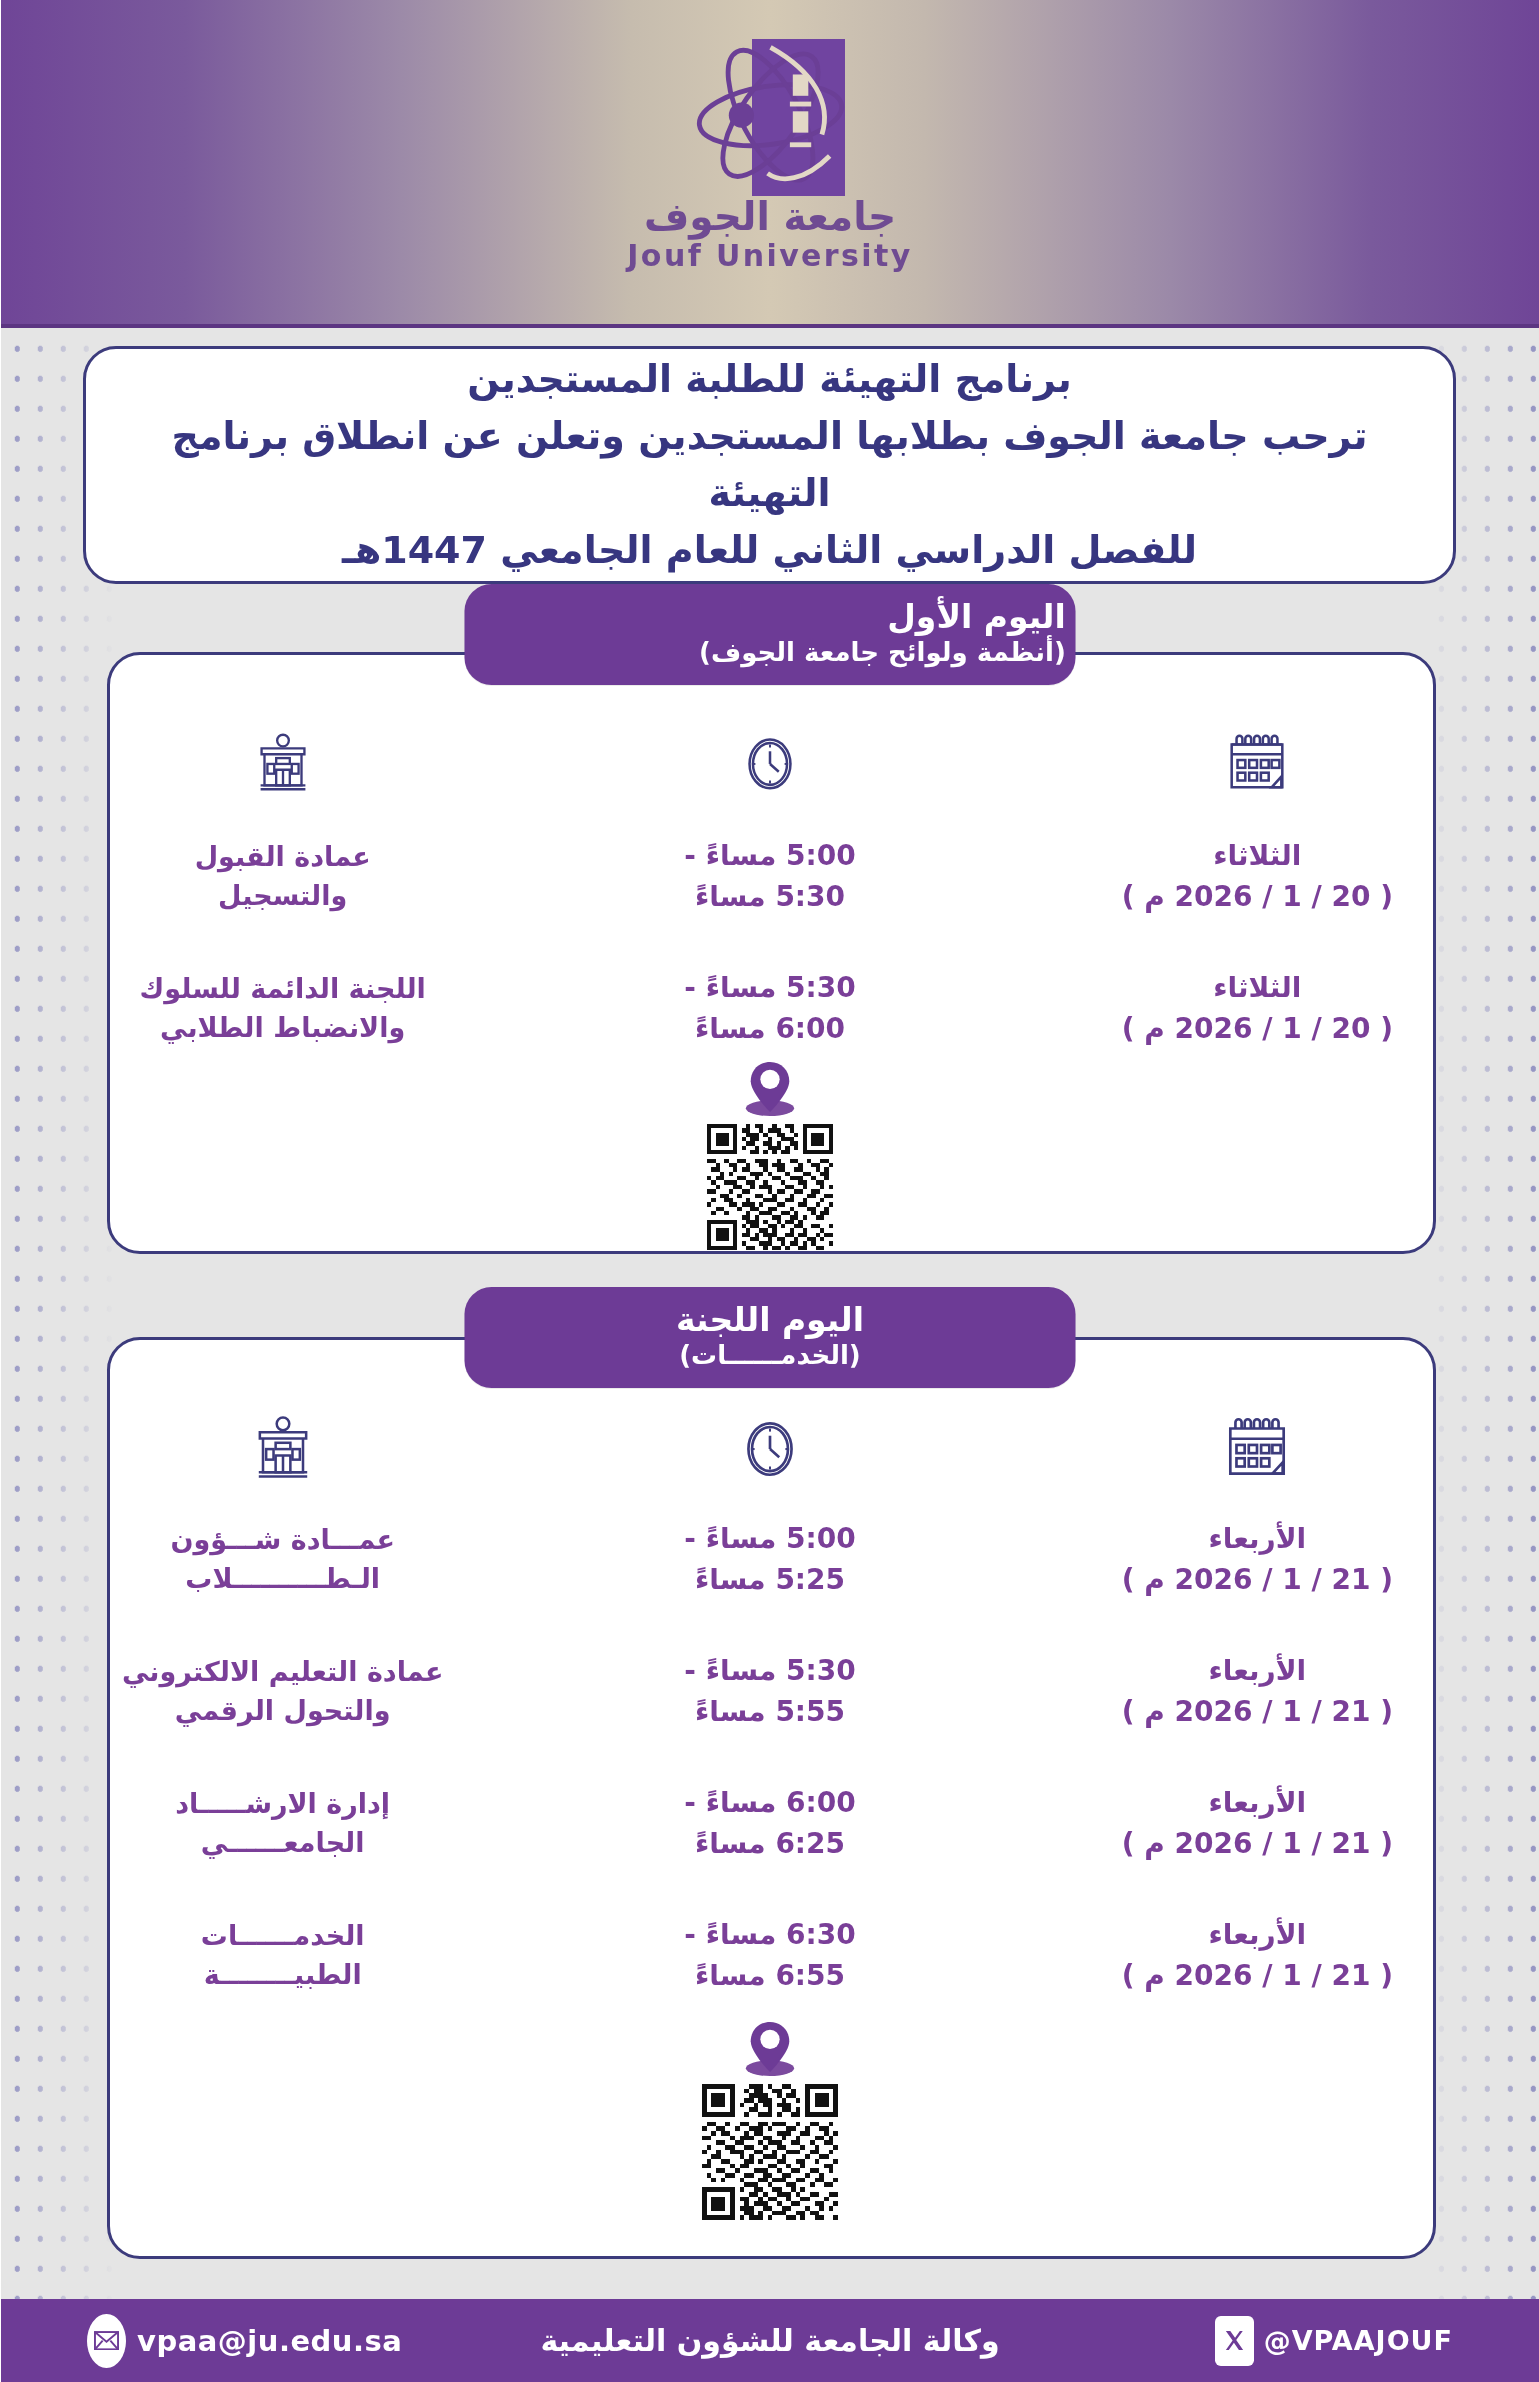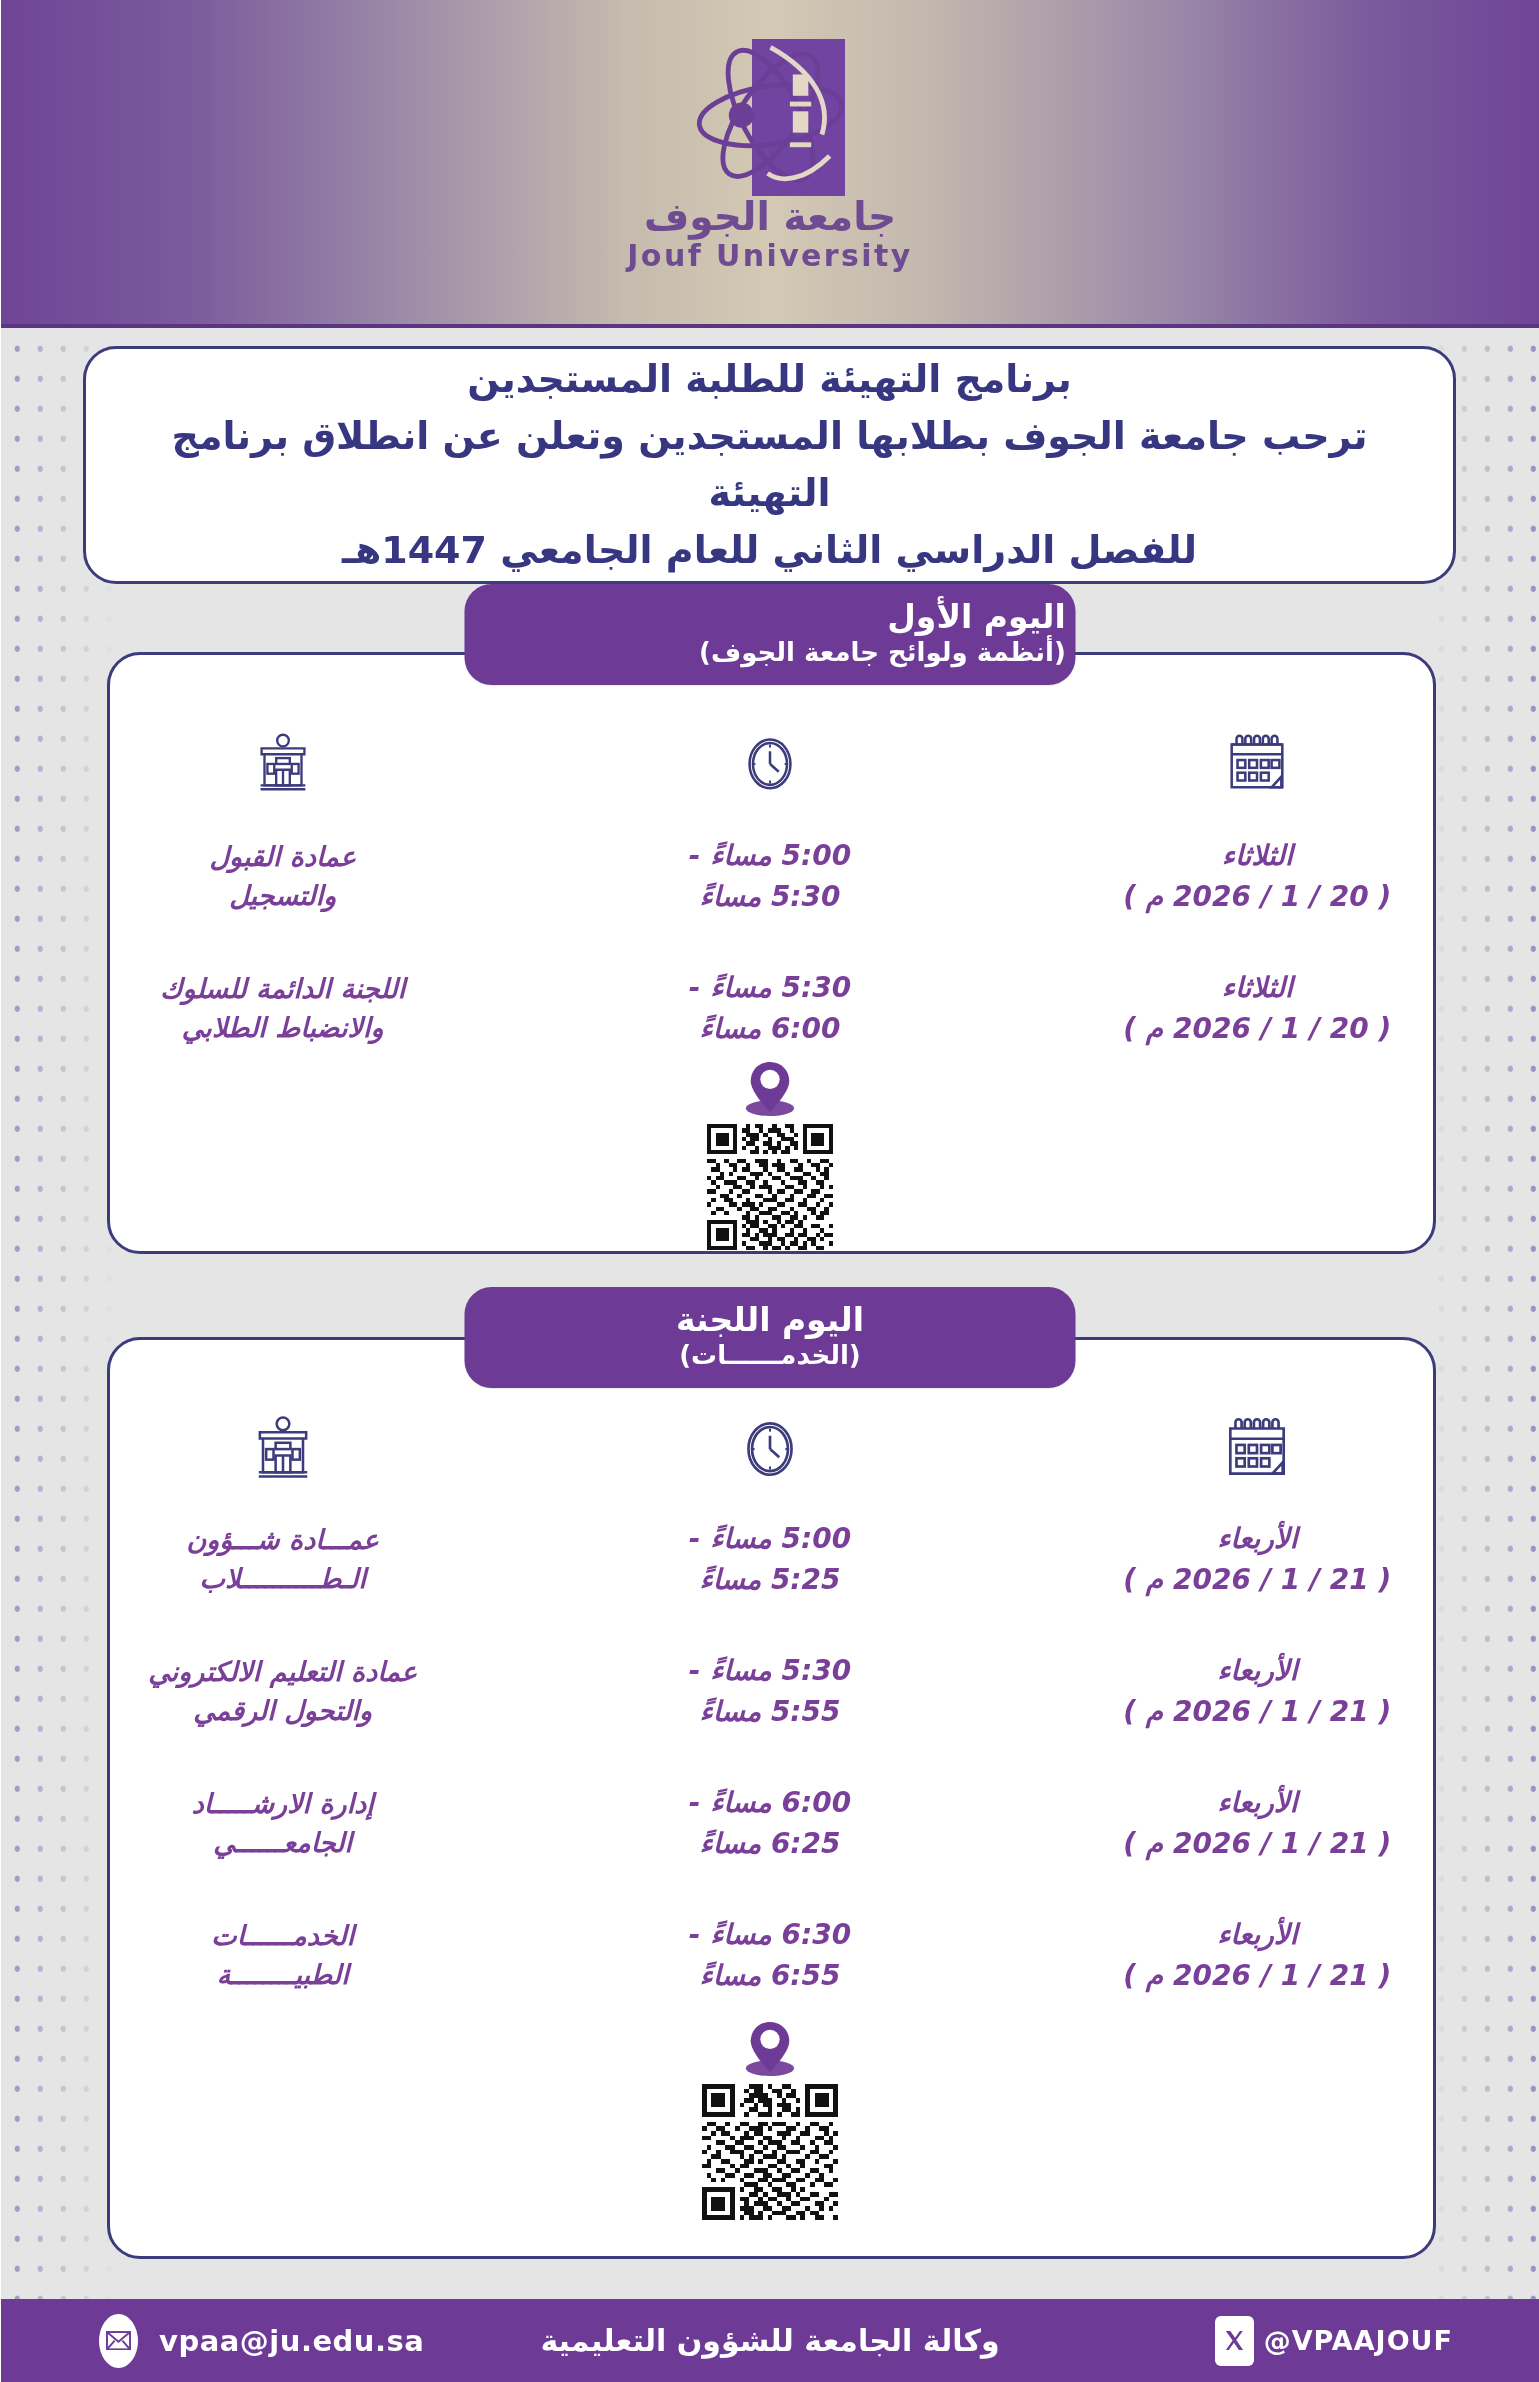--- a/index.html
+++ b/index.html
@@ -154,21 +154,21 @@
   .cols {
     position: absolute;
     left: 0; right: 0;
     display: flex;
     flex-direction: row;
     padding: 0 39px;
   }
   #day1-cols { top: 720px; }
   #day2-cols { top: 1405px; }
 
-  .col { flex: 1; display: flex; flex-direction: column; align-items: center; font-style: italic; }
+  .col { flex: 1; display: flex; flex-direction: column; align-items: center; }
 
   .col-icon { height: 83px; display: flex; align-items: center; justify-content: center; }
 
   .col-rows { width: 100%; margin-top: 25px; }
 
   .cell {
     text-align: center;
     color: #7a3f98;
     font-weight: bold;
     line-height: 1.44;
@@ -205,22 +205,22 @@
     left: 0;
     bottom: 0;
     width: 1540px;
     height: 83px;
     background: #6d3b96;
     display: flex;
     align-items: center;
     color: #ffffff;
   }
   .footer-left {
-    position: absolute; left: 99px;
-    display: flex; align-items: center; gap: 21px;
+    position: absolute; left: 87px;
+    display: flex; align-items: center; gap: 11px;
     direction: ltr;
     text-align: right;
   }
   .footer-center {
     position: absolute; left: 50%; transform: translateX(-50%);
     font-size: 30px; font-weight: bold; white-space: nowrap;
   }
   .footer-right {
     position: absolute; right: 87px;
     display: flex; align-items: center; gap: 9.7px;

